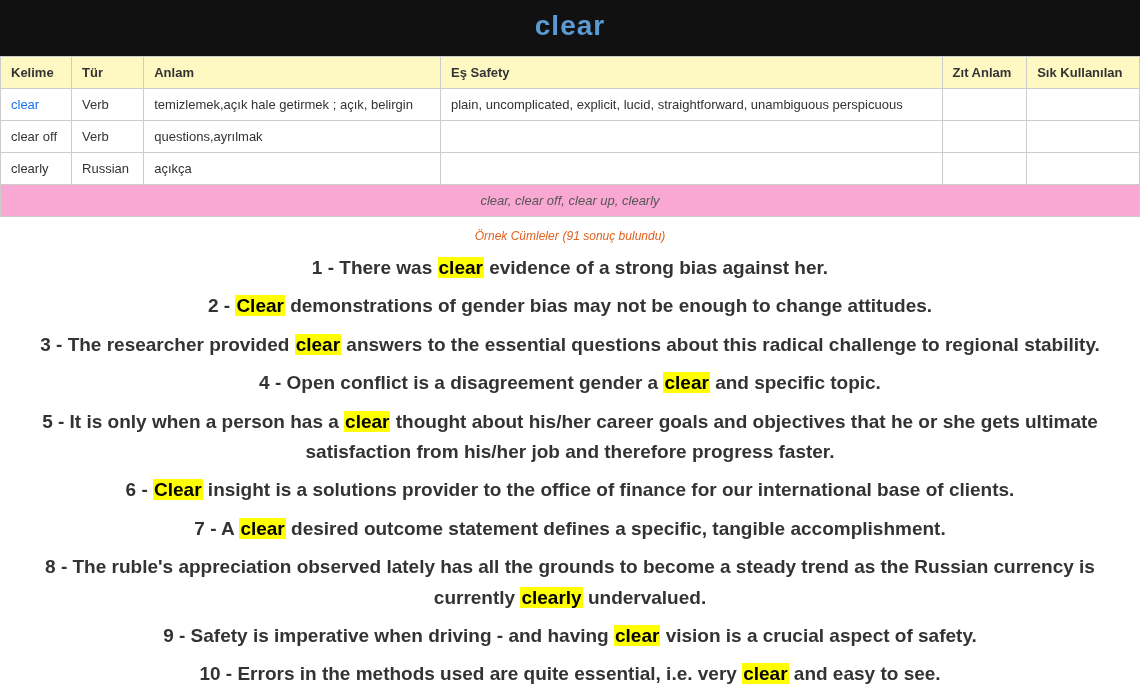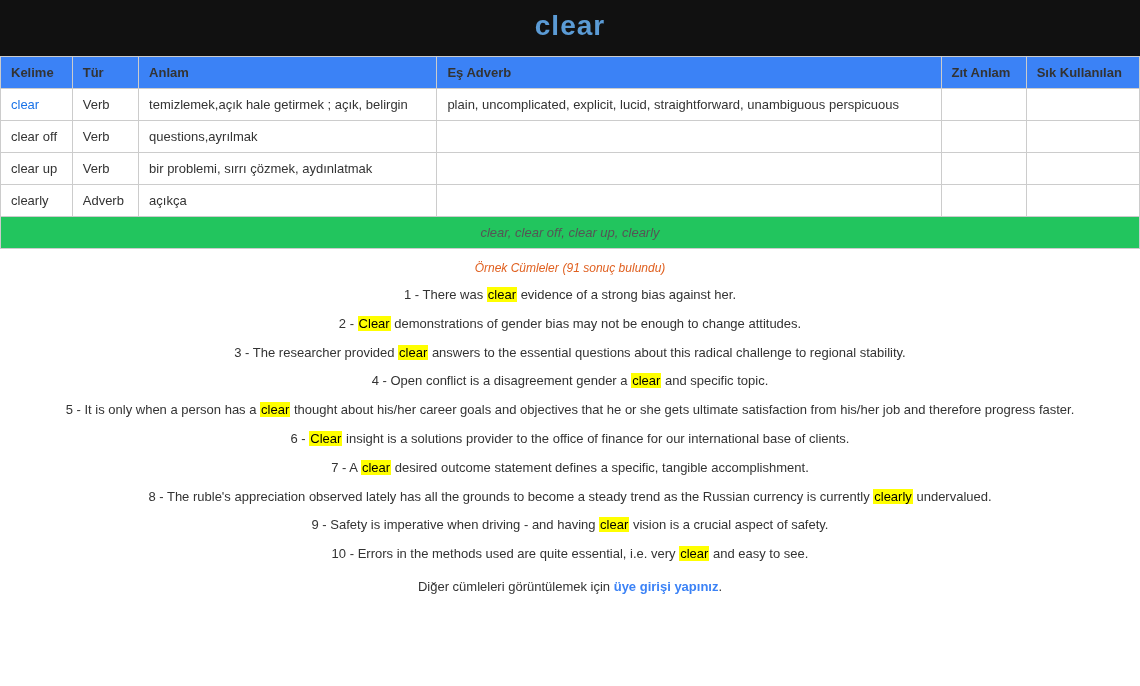--- a/index.html
+++ b/index.html
@@ -18,21 +18,21 @@
       letter-spacing: 1px;
     }
 
     
     .dict-table {
       width: 100%;
       border-collapse: collapse;
       border: 1px solid #ccc;
     }
     .dict-table th {
-      background: #3b82f6;
+      background: #fef9c3;
       border: 1px solid #ccc;
       padding: 8px 10px;
       text-align: left;
       font-weight: bold;
       font-size: 13px;
     }
     .dict-table td {
       border: 1px solid #ccc;
       padding: 8px 10px;
       vertical-align: middle;
@@ -42,21 +42,21 @@
       text-decoration: none;
     }
 
     
     .summary-row td {
       text-align: center;
       color: #555;
       font-style: italic;
       font-size: 13px;
       padding: 8px;
-      background: #22c55e;
+      background: #f9a8d4;
     }
 
     
     .examples-section {
       padding: 10px 20px 20px;
       text-align: center;
     }
     .examples-title {
       color: #e06020;
       font-weight: bold;
@@ -64,21 +64,22 @@
       margin-bottom: 10px;
     }
     .examples-title span {
       font-weight: normal;
       font-style: italic;
       font-size: 12px;
     }
     .sentence {
       margin-bottom: 8px;
       line-height: 1.6;
-      font-size: 13px;
+      font-size: 19px;
+      font-weight: bold;
     }
     .highlight {
       background: #ffff00;
       padding: 0 1px;
     }
     .footer-note {
       margin-top: 14px;
       font-size: 13px;
       color: #333;
     }
@@ -94,21 +95,21 @@
 <div class="header">
   <h1>clear</h1>
 </div>
 
 <table class="dict-table">
   <thead>
     <tr>
       <th>Kelime</th>
       <th>Tür</th>
       <th>Anlam</th>
-      <th>Eş Adverb</th>
+      <th>Eş Safety</th>
       <th>Zıt Anlam</th>
       <th>Sık Kullanılan</th>
     </tr>
   </thead>
   <tbody id="table-body">
 
   <tr>
         <td><a href="#" class="word-link">clear</a></td>
         <td>Verb</td>
         <td>temizlemek,açık hale getirmek ; açık, belirgin</td>
@@ -118,30 +119,22 @@
       </tr>
       <tr>
         <td>clear off</td>
         <td>Verb</td>
         <td>questions,ayrılmak</td>
         <td></td>
         <td></td>
         <td></td>
       </tr>
       <tr>
-        <td>clear up</td>
-        <td>Verb</td>
-        <td>bir problemi, sırrı çözmek, aydınlatmak</td>
-        <td></td>
-        <td></td>
-        <td></td>
-      </tr>
-      <tr>
         <td>clearly</td>
-        <td>Adverb</td>
+        <td>Russian</td>
         <td>açıkça</td>
         <td></td>
         <td></td>
         <td></td>
       </tr>
     </tbody>
   <tfoot>
     <tr class="summary-row">
       <td colspan="6">clear, clear off, clear up, clearly</td>
     </tr>

